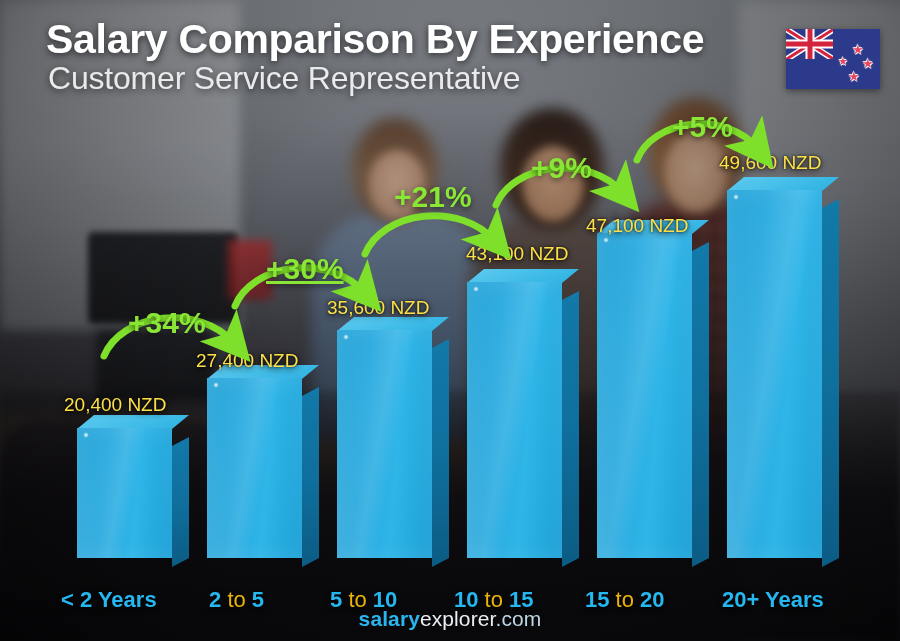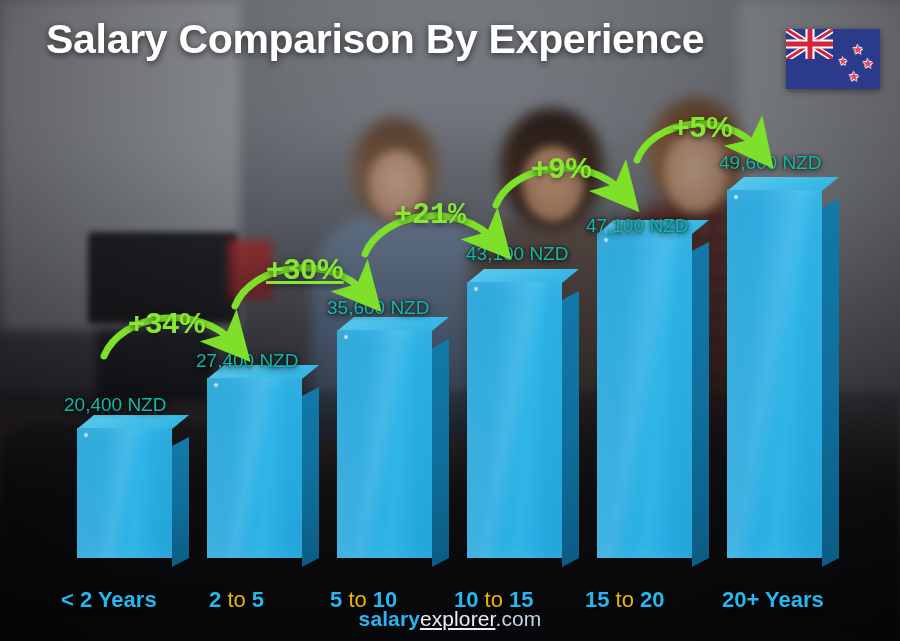--- a/index.html
+++ b/index.html
@@ -138,41 +138,41 @@
     position:absolute;left:6%;top:4px;width:6px;height:6px;border-radius:50%;
     background:radial-gradient(circle,rgba(255,255,255,.95) 0%,rgba(255,255,255,0) 70%);
   }
   .bar .sheen{
     position:absolute;left:0;bottom:0;width:100%;height:100%;
     background:linear-gradient(100deg,rgba(255,255,255,0) 0%,rgba(255,255,255,.14) 45%,rgba(255,255,255,.02) 58%,rgba(255,255,255,0) 100%);
     pointer-events:none;
   }
 
   .valuelabel{
-    position:absolute;font-size:19px;color:#14b8a6;white-space:nowrap;
+    position:absolute;font-size:19px;color:#fde047;white-space:nowrap;
     text-shadow:0 2px 6px rgba(0,0,0,.85),0 0 3px rgba(0,0,0,.8);
   }
   .xlabel{
     position:absolute;top:565px;font-size:22px;font-weight:bold;color:#25b7f0;
     white-space:nowrap;text-shadow:0 2px 5px rgba(0,0,0,.8);margin-top:22px;
   }
   .xlabel .thin{font-weight:normal;color:#eab308;}
 
   .pct{
     position:absolute;font-size:30px;font-weight:bold;color:#8ae635;white-space:nowrap;
     text-shadow:0 2px 6px rgba(0,0,0,.6);
   }
   .arcsvg{position:absolute;left:0;top:0;width:900px;height:641px;pointer-events:none;}
 
   .footer{
     position:absolute;left:0;top:607px;width:900px;text-align:center;
     font-size:21px;letter-spacing:.1px;
   }
   .footer .b{font-weight:bold;color:#29b6ef;}
-  .footer .w{color:#e9eef2;text-decoration:underline;}
+  .footer .w{color:#e9eef2;}
   .footer .d{color:#bcd6e4;}
 </style>
 </head>
 <body>
 
 <div id="stage">
 
   <div class="bg bg-base"></div>
   <div class="bg-wallL"></div>
   <div class="bg-wallR"></div>
@@ -189,20 +189,21 @@
   <div class="person p2head"></div>
   <div class="person p2face"></div>
   <div class="person p3head"></div>
   <div class="person p3face"></div>
   <div class="bg-sofa"></div>
   <div class="bg-deskdark"></div>
   <div class="bg-tint"></div>
   <div class="bg-vignette"></div>
 
   <div class="title">Salary Comparison By Experience</div>
+  <div class="subtitle">Customer Service Representative</div>
 
   <div class="flag">
     <div class="flag-field"></div>
     <div class="uj">
       <div class="d dw1"></div>
       <div class="d dw2"></div>
       <div class="d dr1"></div>
       <div class="d dr2"></div>
       <div class="cw-v"></div>
       <div class="cw-h"></div>
@@ -290,21 +291,21 @@
         <path d="M104,356 A 72 54 0 0 1 233,342"></path>
         <path d="M235,306 A 72 54 0 0 1 364,292"></path>
         <path d="M365,254 A 72 54 0 0 1 494,240"></path>
         <path d="M496,205 A 70 52 0 0 1 622,192"></path>
         <path d="M637,160 A 66 50 0 0 1 757,148"></path>
       </g>
     </svg>
 
     <div class="pct" style="left:128px;top:306px;">+34%</div>
     <div class="pct" style="left:266px;top:252px;text-decoration:underline;">+30%</div>
-    <div class="pct" style="left:394px;top:198px;font-family:Liberation Mono, monospace;">+21%</div>
+    <div class="pct" style="left:394px;top:180px;">+21%</div>
     <div class="pct" style="left:531px;top:151px;">+9%</div>
     <div class="pct" style="left:672px;top:110px;">+5%</div>
 
     <div class="xlabel" style="left:61px;">
       <span>&lt; 2 Years</span>
     </div>
     <div class="xlabel" style="left:209px;">
       <span>2</span>
       <span class="thin">to</span>
       <span>5</span>

